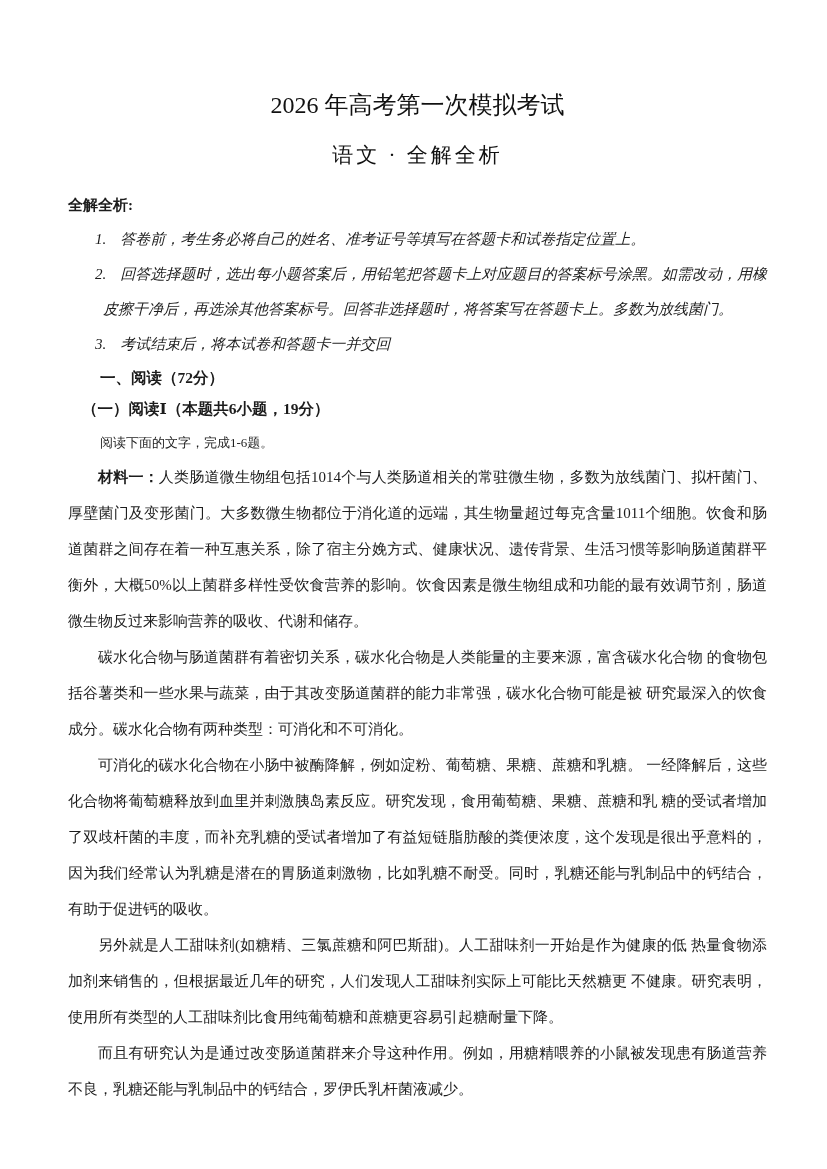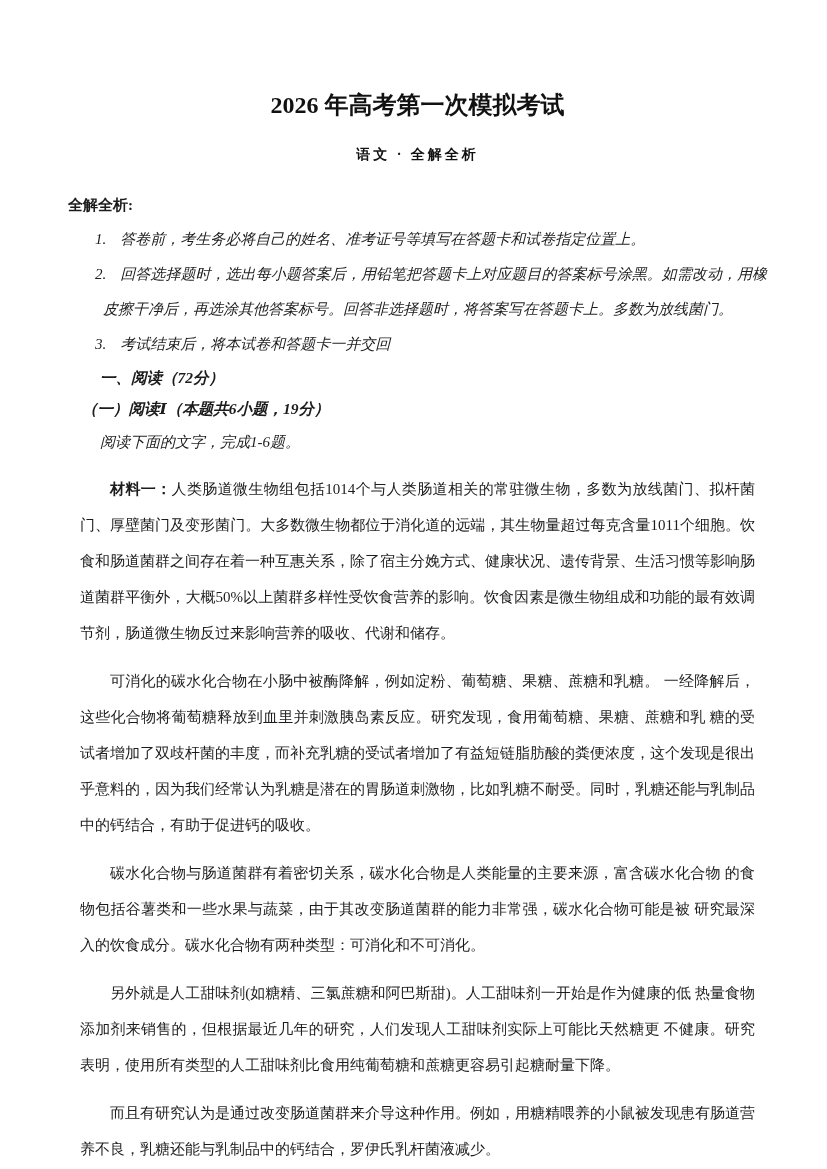--- a/index.html
+++ b/index.html
@@ -19,29 +19,29 @@
     width: 827px;
     height: 1169px;
     padding: 88px 60px 40px 68px;
     background: #ffffff;
   }
   .doc-title {
     margin: 0 0 18px 0;
     text-align: center;
     font-size: 24px;
     line-height: 34px;
-    font-weight: bold;
+    font-weight: normal;
     color: #111;
   }
   .doc-subtitle {
     margin: 0 0 22px 0;
     text-align: center;
-    font-size: 14px;
+    font-size: 21px;
     line-height: 30px;
-    font-weight: bold;
+    font-weight: normal;
     letter-spacing: 3px;
     color: #111;
   }
   .notice-heading {
     margin: 0;
     font-size: 15px;
     line-height: 26px;
     font-weight: bold;
   }
   .notice-list {
@@ -57,32 +57,30 @@
     font-style: italic;
   }
   .notice-item .num {
     margin-right: 14px;
   }
   .section-heading {
     margin: 0;
     font-size: 15.5px;
     line-height: 31px;
     font-weight: bold;
-    font-style: italic;
   }
   .section-heading.level-1 { margin-left: 32px; }
   .section-heading.level-2 { margin-left: 14px; }
   .passage-intro {
     margin: 2px 0 0 32px;
-    font-size: 15px;
+    font-size: 13px;
     line-height: 33px;
-    font-style: italic;
   }
   .body-para {
-    margin: 12px;
+    margin: 0;
     font-size: 15px;
     line-height: 36px;
     text-indent: 2em;
     text-align: justify;
   }
   .body-para .para-label {
     font-weight: bold;
   }
 </style>
 </head>
@@ -100,19 +98,19 @@
     <p class="notice-item"><span class="num">2.</span><span>回答选择题时，选出每小题答案后，用铅笔把答题卡上对应题目的答案标号涂黑。如需改动，用橡皮擦干净后，再选涂其他答案标号。回答非选择题时，将答案写在答题卡上。多数为放线菌门。</span></p>
     <p class="notice-item"><span class="num">3.</span><span>考试结束后，将本试卷和答题卡一并交回</span></p>
   </div>
 
   <p class="section-heading level-1">一、阅读（72分）</p>
   <p class="section-heading level-2">（一）阅读Ⅰ（本题共6小题，19分）</p>
   <p class="passage-intro">阅读下面的文字，完成1-6题。</p>
 
   <div class="passage">
     <p class="body-para"><span class="para-label">材料一：</span><span>人类肠道微生物组包括1014个与人类肠道相关的常驻微生物，多数为放线菌门、拟杆菌门、厚壁菌门及变形菌门。大多数微生物都位于消化道的远端，其生物量超过每克含量1011个细胞。饮食和肠道菌群之间存在着一种互惠关系，除了宿主分娩方式、健康状况、遗传背景、生活习惯等影响肠道菌群平衡外，大概50%以上菌群多样性受饮食营养的影响。饮食因素是微生物组成和功能的最有效调节剂，肠道微生物反过来影响营养的吸收、代谢和储存。</span></p>
+    <p class="body-para"><span>碳水化合物与肠道菌群有着密切关系，碳水化合物是人类能量的主要来源，富含碳水化合物 的食物包括谷薯类和一些水果与蔬菜，由于其改变肠道菌群的能力非常强，碳水化合物可能是被 研究最深入的饮食成分。碳水化合物有两种类型：可消化和不可消化。</span></p>
     <p class="body-para"><span>可消化的碳水化合物在小肠中被酶降解，例如淀粉、葡萄糖、果糖、蔗糖和乳糖。 一经降解后，这些化合物将葡萄糖释放到血里并刺激胰岛素反应。研究发现，食用葡萄糖、果糖、蔗糖和乳 糖的受试者增加了双歧杆菌的丰度，而补充乳糖的受试者增加了有益短链脂肪酸的粪便浓度，这个发现是很出乎意料的，因为我们经常认为乳糖是潜在的胃肠道刺激物，比如乳糖不耐受。同时，乳糖还能与乳制品中的钙结合，有助于促进钙的吸收。</span></p>
-    <p class="body-para"><span>碳水化合物与肠道菌群有着密切关系，碳水化合物是人类能量的主要来源，富含碳水化合物 的食物包括谷薯类和一些水果与蔬菜，由于其改变肠道菌群的能力非常强，碳水化合物可能是被 研究最深入的饮食成分。碳水化合物有两种类型：可消化和不可消化。</span></p>
     <p class="body-para"><span>另外就是人工甜味剂(如糖精、三氯蔗糖和阿巴斯甜)。人工甜味剂一开始是作为健康的低 热量食物添加剂来销售的，但根据最近几年的研究，人们发现人工甜味剂实际上可能比天然糖更 不健康。研究表明，使用所有类型的人工甜味剂比食用纯葡萄糖和蔗糖更容易引起糖耐量下降。</span></p>
     <p class="body-para"><span>而且有研究认为是通过改变肠道菌群来介导这种作用。例如，用糖精喂养的小鼠被发现患有肠道营养不良，乳糖还能与乳制品中的钙结合，罗伊氏乳杆菌液减少。</span></p>
   </div>
 
 </div>
 
 </body></html>

